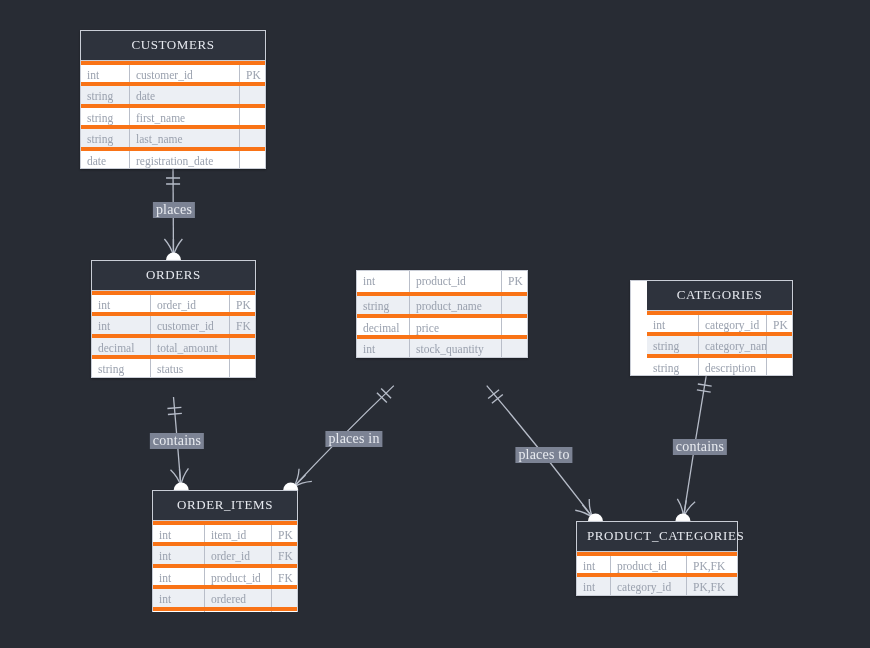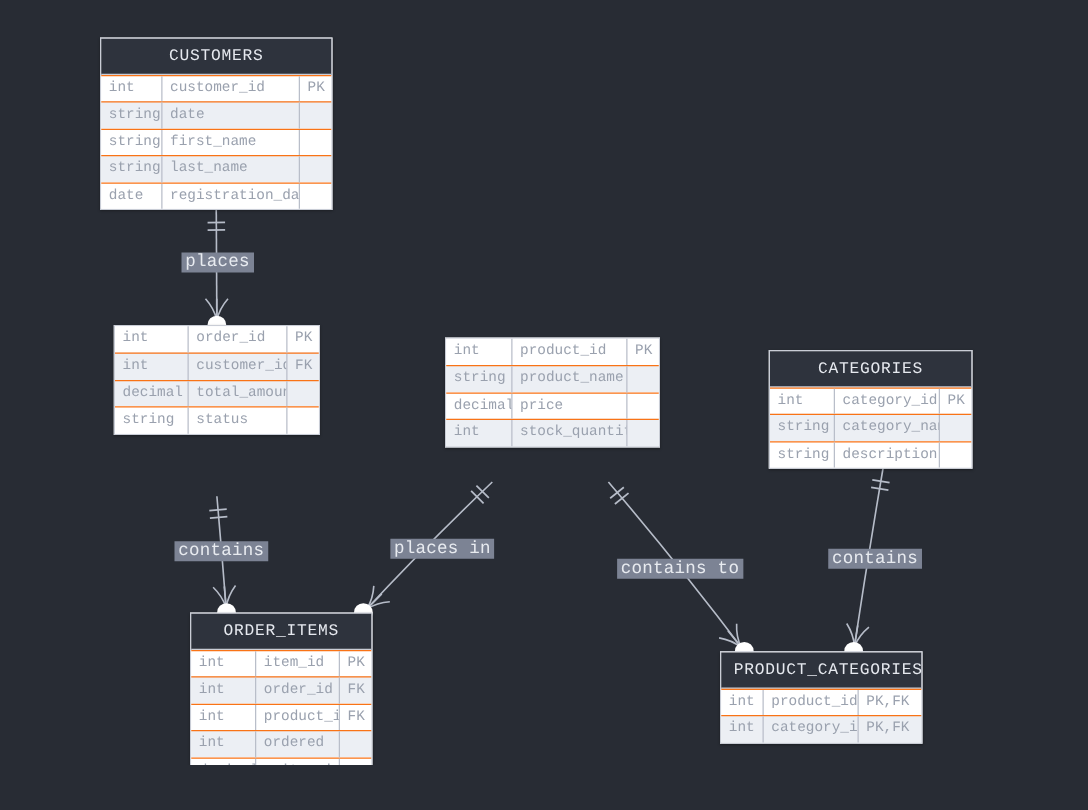--- a/index.html
+++ b/index.html
@@ -6,21 +6,21 @@
     margin: 0;
     padding: 0;
     background: #282c34;
   }
   #canvas {
     position: relative;
     width: 870px;
     height: 612px;
     background: #282c34;
     overflow: hidden;
-    font-family: Liberation Mono, monospace;
+    font-family: Liberation Serif, serif;
   }
   #edges {
     position: absolute;
     left: 0; top: 0;
     width: 870px;
     height: 648px;
     pointer-events: none;
   }
   .entity {
     position: absolute;
@@ -34,21 +34,21 @@
     color: #e6e9ef;
     text-align: center;
     font-size: 13px;
     letter-spacing: 0.6px;
     padding: 6px 10px 7px 10px;
     border-bottom: 1px solid #c9cdd6;
     white-space: nowrap;
   }
   .attr-row {
     display: flex;
-    border-top: 1px solid #f97316;
+    border-top: 4px solid #f97316;
     height: 21.4px;
     box-sizing: border-box;
   }
   .attr-row:first-child { border-top: none; }
   .attr-row.odd  { background: #ffffff; }
   .attr-row.even { background: #eceff4; }
   .cell {
     font-size: 11.5px;
     color: #9aa1ae;
     line-height: 20px;
@@ -155,20 +155,21 @@
           <div class="cell name">last_name</div>
           <div class="cell key" style="flex-basis: 25px;"></div>
         </div>
         <div class="attr-row odd">
           <div class="cell type" style="flex-basis: 49px;">date</div>
           <div class="cell name">registration_date</div>
           <div class="cell key" style="flex-basis: 25px;"></div>
         </div>
       </div>
       <div class="entity" style="left: 91px; top: 260px; width: 165px;">
+        <div class="entity-title">ORDERS</div>
         <div class="attr-row odd">
           <div class="cell type" style="flex-basis: 59px;">int</div>
           <div class="cell name">order_id</div>
           <div class="cell key" style="flex-basis: 25px;">PK</div>
         </div>
         <div class="attr-row even">
           <div class="cell type" style="flex-basis: 59px;">int</div>
           <div class="cell name">customer_id</div>
           <div class="cell key" style="flex-basis: 25px;">FK</div>
         </div>
@@ -198,21 +199,21 @@
           <div class="cell type" style="flex-basis: 53px;">decimal</div>
           <div class="cell name">price</div>
           <div class="cell key" style="flex-basis: 25px;"></div>
         </div>
         <div class="attr-row even">
           <div class="cell type" style="flex-basis: 53px;">int</div>
           <div class="cell name">stock_quantity</div>
           <div class="cell key" style="flex-basis: 25px;"></div>
         </div>
       </div>
-      <div class="entity" style="left: 615px; top: 280px; width: 163px;">
+      <div class="entity" style="left: 630px; top: 280px; width: 163px; padding-left: 16px;">
         <div class="entity-title">CATEGORIES</div>
         <div class="attr-row odd">
           <div class="cell type" style="flex-basis: 52px;">int</div>
           <div class="cell name">category_id</div>
           <div class="cell key" style="flex-basis: 25px;">PK</div>
         </div>
         <div class="attr-row even">
           <div class="cell type" style="flex-basis: 52px;">string</div>
           <div class="cell name">category_name</div>
           <div class="cell key" style="flex-basis: 25px;"></div>
@@ -262,16 +263,16 @@
           <div class="cell type" style="flex-basis: 34px;">int</div>
           <div class="cell name">category_id</div>
           <div class="cell key" style="flex-basis: 50px;">PK,FK</div>
         </div>
       </div>
     </div>
   <div id="labels-layer">
       <div class="rel-label" style="left: 174px; top: 210px;">places</div>
       <div class="rel-label" style="left: 177px; top: 441px;">contains</div>
       <div class="rel-label" style="left: 354px; top: 439px;">places in</div>
-      <div class="rel-label" style="left: 544px; top: 455px;">contains to</div>
+      <div class="rel-label" style="left: 544px; top: 455px;">places to</div>
       <div class="rel-label" style="left: 700px; top: 447px;">contains</div>
     </div>
 </div>
 
 </body></html>

